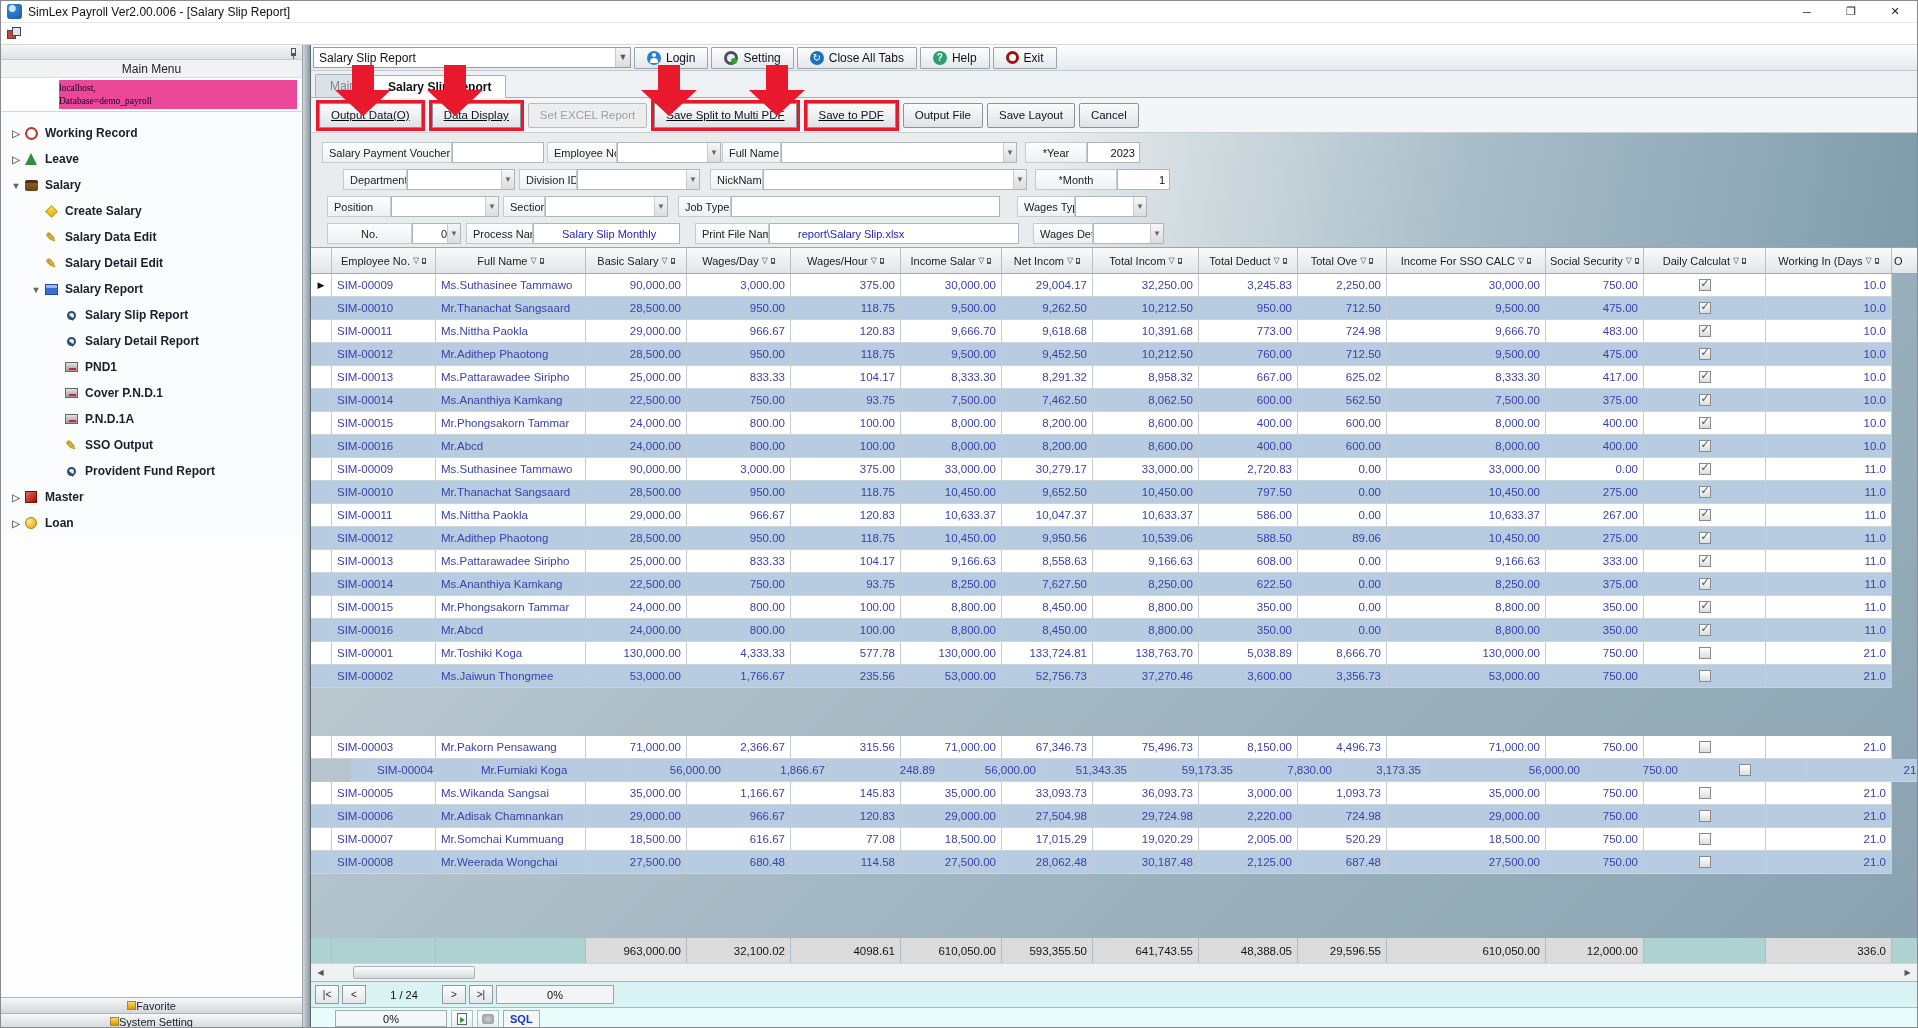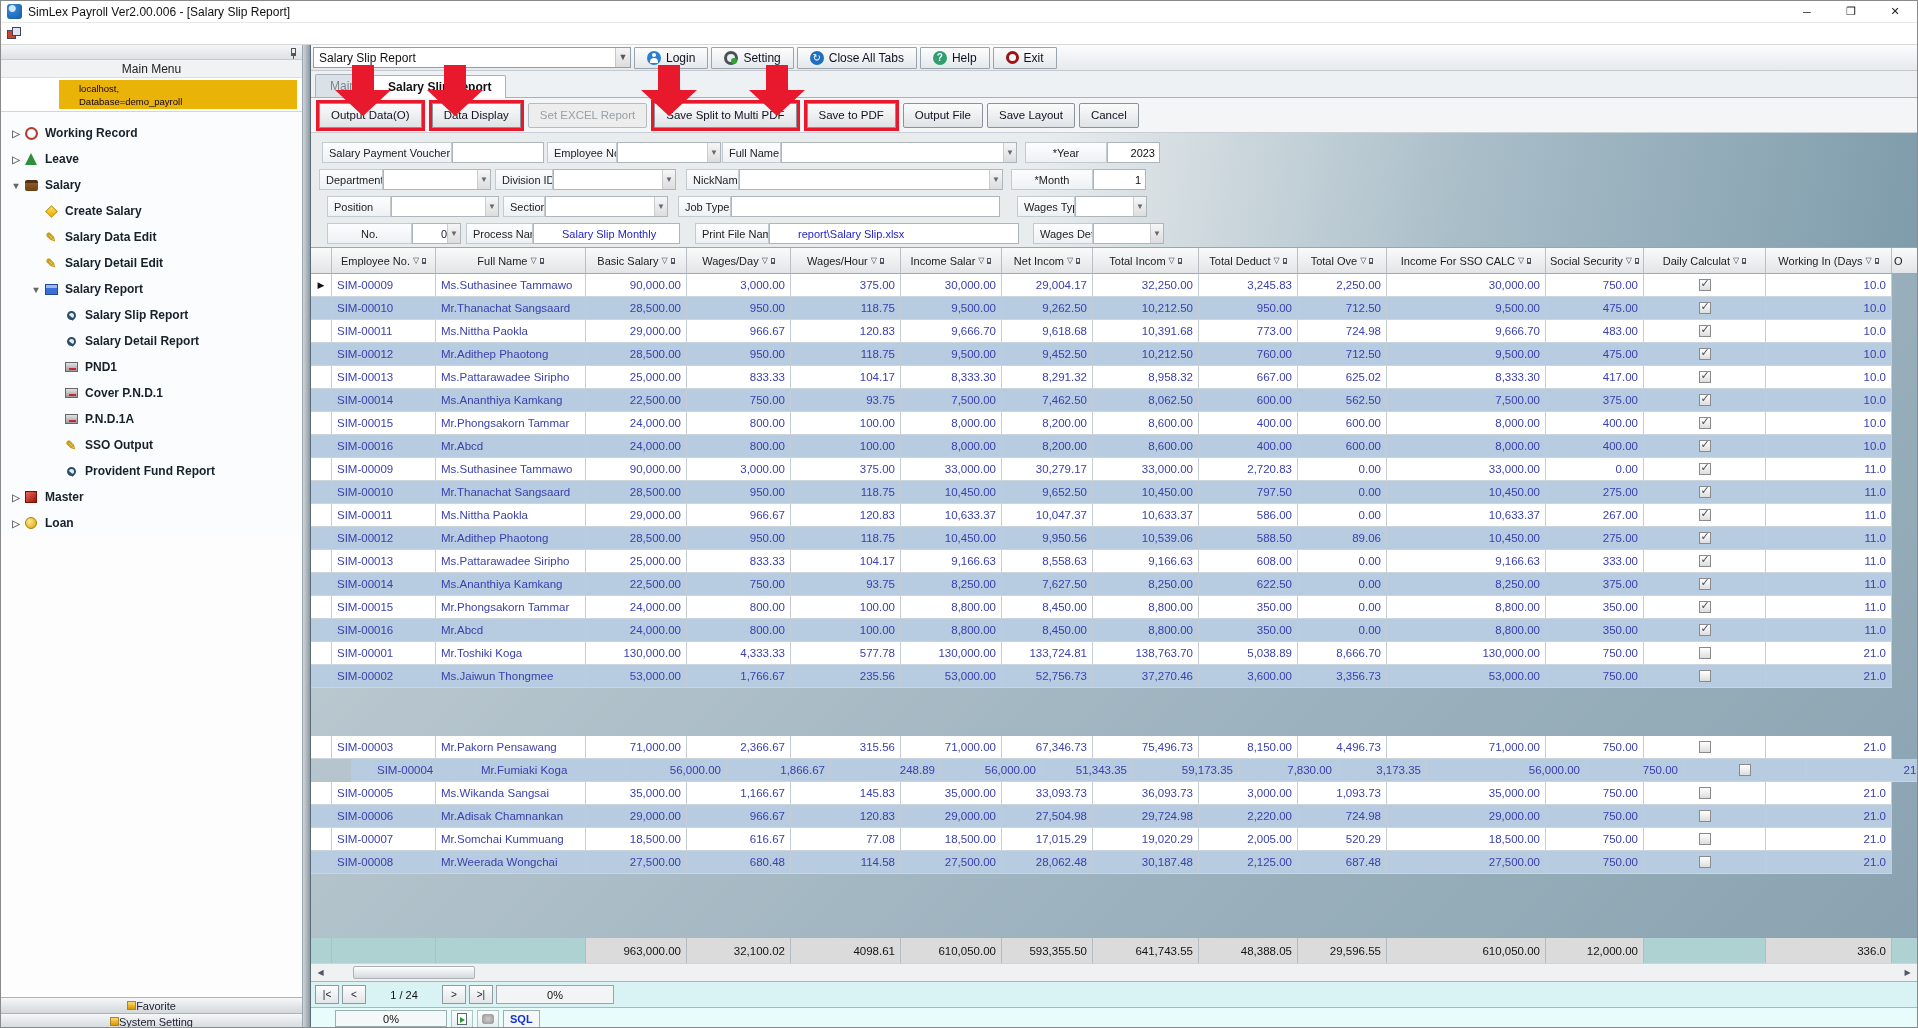--- a/index.html
+++ b/index.html
@@ -22,21 +22,21 @@
   .sidebar{width:302px;background:#fbfcfd;border-right:1px solid #9aa6ae;display:flex;flex-direction:column;}
   .splitter{width:8px;background:linear-gradient(to right,#cfd6da,#8d9aa3);border-right:1px solid #5c6b74;}
   .content{flex:1;display:flex;flex-direction:column;min-width:0;}
 
   
   .sb-pinrow{height:15px;background:linear-gradient(#f4f6f8,#dde2e6);border-bottom:1px solid #c5ccd1;display:flex;justify-content:flex-end;align-items:center;padding-right:6px;}
   .pinshape{width:5px;height:8px;border:1px solid #555;border-bottom:3px solid #555;position:relative;}
   .pinshape::after{content:"";position:absolute;left:1px;bottom:-6px;width:1px;height:3px;background:#555;}
   .sb-title{height:18px;text-align:center;font-size:12px;color:#222;background:#f0f2f4;border-bottom:1px solid #d8dde1;line-height:18px;}
   .sb-conn{height:34px;background:#fff;border-bottom:1px solid #d0d6da;position:relative;}
-  .sb-conn .hl{position:absolute;left:58px;right:5px;top:2px;bottom:2px;background:#eab308;font-size:9.5px;color:#102;line-height:13px;padding:2px 20px;}
+  .sb-conn .hl{position:absolute;left:58px;right:5px;top:2px;bottom:2px;background:#ec4899;font-size:9.5px;color:#102;line-height:13px;padding:2px 0;font-family:Liberation Serif, serif;}
   .tree{padding-top:8px;flex:0 0 auto;}
   .titem{height:26px;display:flex;align-items:center;font-size:12px;font-weight:bold;color:#16212b;cursor:default;}
   .texp{width:14px;font-size:10px;color:#666;text-align:center;flex:0 0 14px;}
   .tic{width:16px;height:14px;margin-right:6px;display:inline-flex;align-items:center;justify-content:center;flex:0 0 16px;position:relative;}
   .sb-fill{flex:1;background:#fdfdfe;}
   .sb-bar{height:16px;background:linear-gradient(#f6f7f8,#d3d8dc);border-top:1px solid #aab4ba;font-size:11px;color:#223;display:flex;align-items:center;justify-content:center;}
   .sb-bar .sq{width:9px;height:9px;background:linear-gradient(#ffd76e,#d69a00);border:1px solid #a8862a;}
 
   
   .ic-clock{width:13px;height:13px;border-radius:50%;background:radial-gradient(circle at 50% 50%,#fff 0 3px,#dce8f2 4px);border:2px solid #b23b2e;}
@@ -69,21 +69,21 @@
   
   .tabstrip{height:27px;background:#eef1f3;border-bottom:1px solid #a9b2b9;display:flex;align-items:flex-end;padding-left:4px;}
   .tab{height:23px;padding:0 14px;font-size:12px;display:flex;align-items:center;border:1px solid #a9b2b9;border-bottom:none;margin-right:2px;border-radius:2px 2px 0 0;}
   .tab.inactive{background:#dbe2e7;color:#7d868d;}
   .tab.active{background:#fff;color:#111;font-weight:bold;position:relative;top:1px;}
 
   
   .btnrow{height:35px;background:#f3f5f6;border-bottom:1px solid #c9cfd4;display:flex;align-items:center;padding-left:5px;gap:4px;}
   .abtn{height:25px;padding:0 11px;font-size:11.5px;color:#112;background:linear-gradient(#fbfbfb,#dfe3e6);border:1px solid #8a939b;border-radius:2px;white-space:nowrap;}
   .abtn.disabled{color:#9aa0a6;background:#ededed;border-color:#b5bbc0;}
-  .hl-wrap{border:3px solid #e8192c;display:inline-flex;padding:0;}
+  .hl-wrap{border:3px solid #e8192c;display:inline-flex;padding:0;text-decoration:underline;}
   .hl-wrap .abtn{border-radius:0;}
 
   
   .filterpanel{height:115px;background:linear-gradient(100deg,#e9eced 45%,#a8bdc8 72%,#7f9cab 100%);padding-top:9px;position:relative;border-bottom:1px solid #93a8b4;}
   .frow{height:21px;margin-bottom:6px;display:flex;align-items:stretch;}
   .flbl{background:linear-gradient(#fcfdfe,#eef1f4);border:1px solid #c3cad0;font-size:11px;color:#222;display:flex;align-items:center;padding-left:6px;white-space:nowrap;overflow:hidden;}
   .flbl.cen{justify-content:center;padding-left:0;}
   .finp{border:1px solid #aeb6bd;background:#fff;font-size:11px;padding:0 4px;font-family:"Liberation Sans",sans-serif;}
   .fcombo{background:#fff;border:1px solid #aeb6bd;display:flex;align-items:center;font-size:11px;color:#223;}
   .fcombo .fval{flex:1;padding-left:4px;overflow:hidden;white-space:nowrap;}
@@ -356,26 +356,26 @@
           <div class="flbl" style="width:70px;margin-left:3px">Employee No.</div>
           <div class="fcombo" style="width:104px">
               <span class="fval"></span>
               <span class="dd">▼</span>
             </div>
           <div class="flbl" style="width:59px;margin-left:1px">Full Name</div>
           <div class="fcombo" style="width:236px">
               <span class="fval"></span>
               <span class="dd">▼</span>
             </div>
-          <div class="flbl cen" style="width:82px;margin-left:8px">*Year</div>
+          <div class="flbl cen" style="width:62px;margin-left:8px">*Year</div>
           <div class="fvalbox right" style="width:53px">
               <span>2023</span>
             </div>
         </div>
-        <div class="frow" style="padding-left:8px">
+        <div class="frow" style="padding-left:32px">
           <div class="flbl" style="width:64px">Department</div>
           <div class="fcombo" style="width:108px">
               <span class="fval"></span>
               <span class="dd">▼</span>
             </div>
           <div class="flbl" style="width:58px;margin-left:4px">Division ID</div>
           <div class="fcombo" style="width:123px">
               <span class="fval"></span>
               <span class="dd">▼</span>
             </div>

